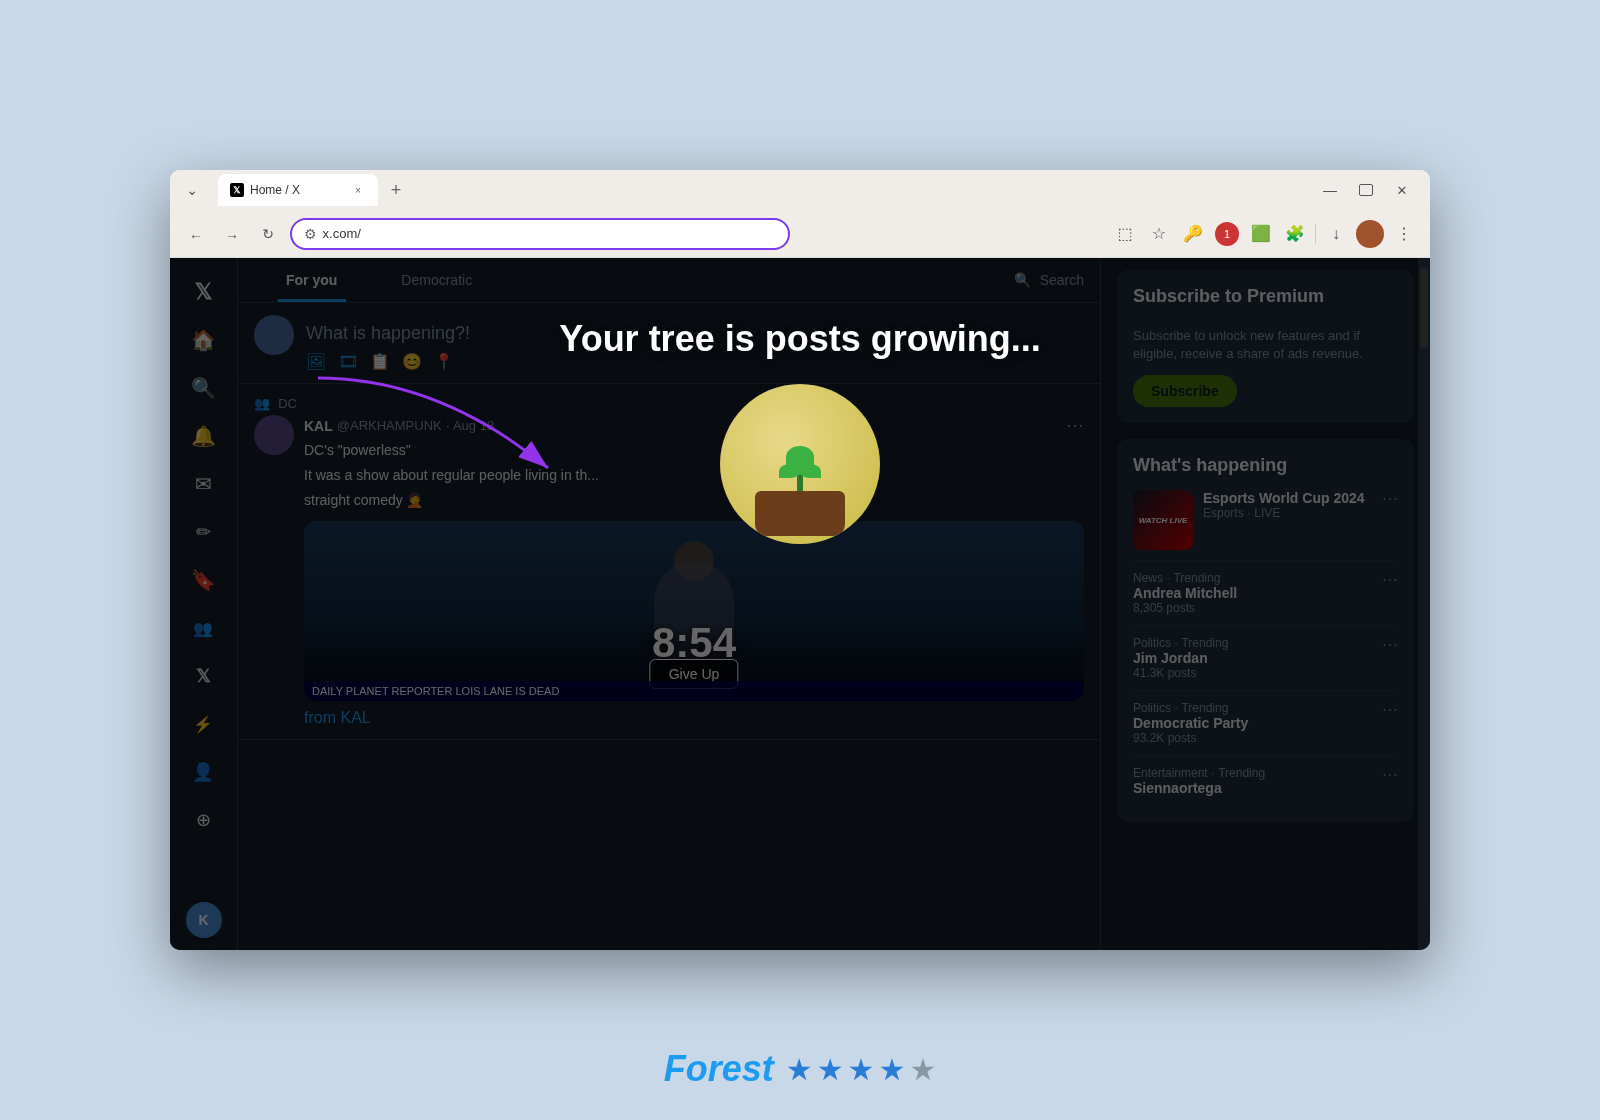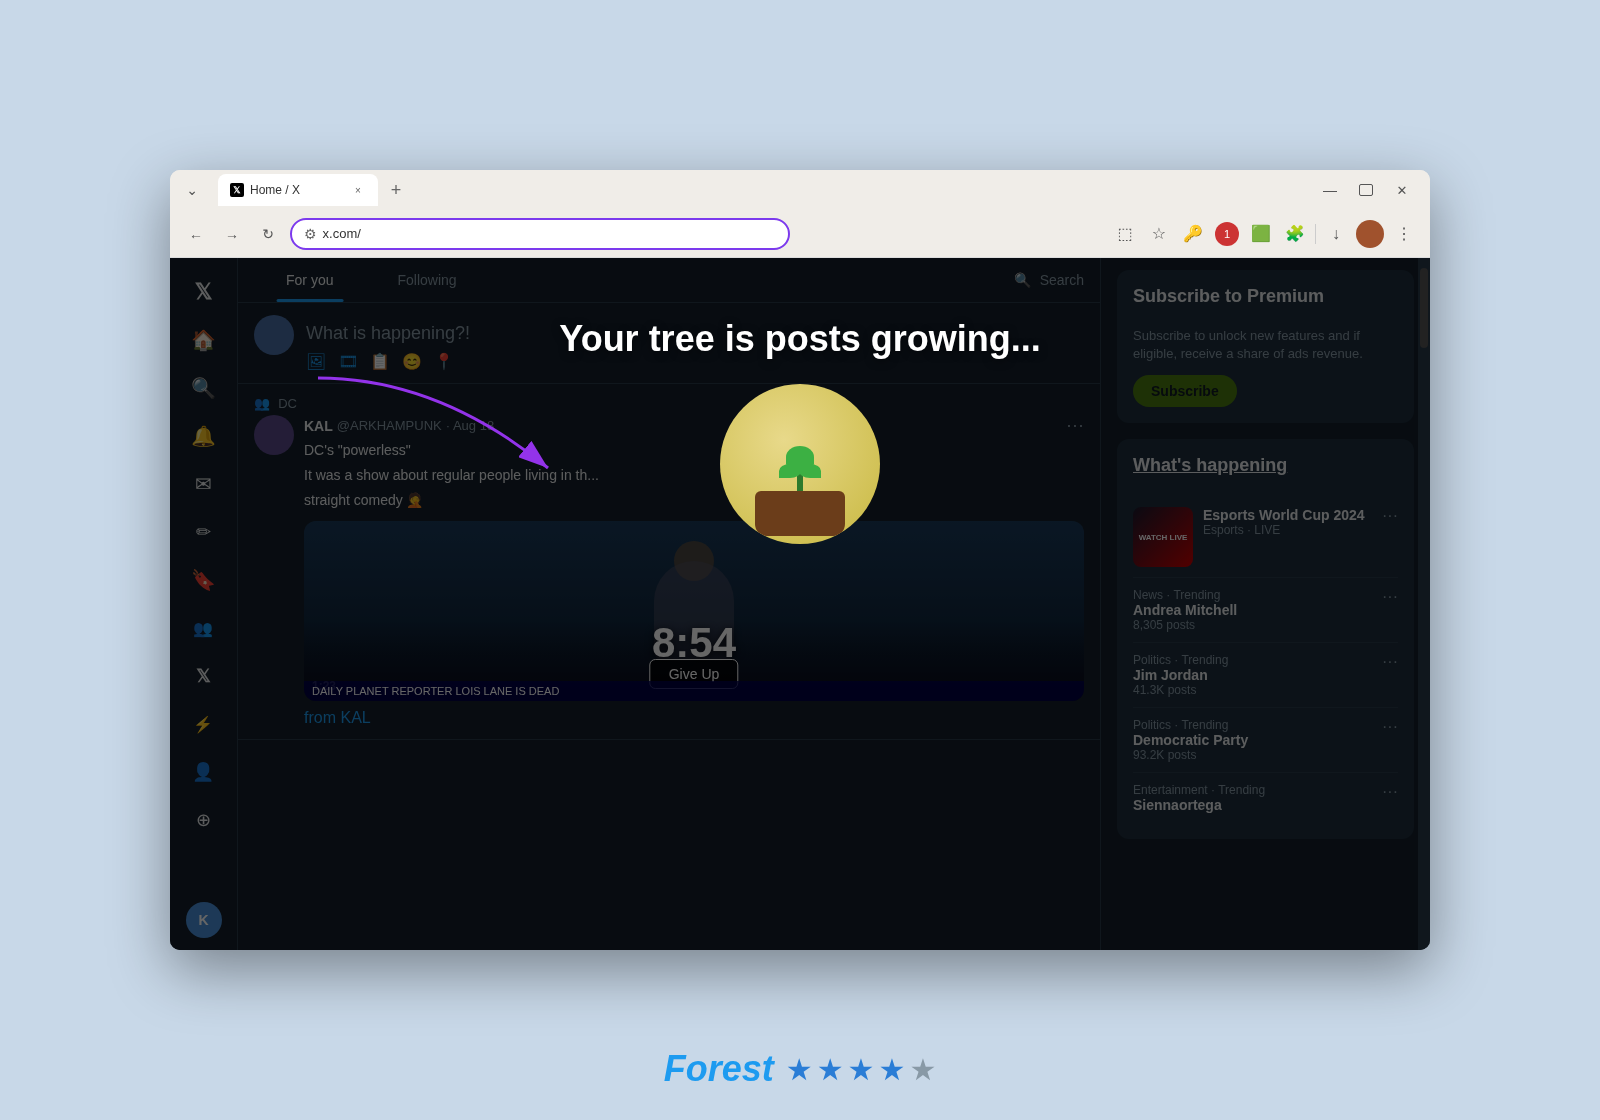--- a/index.html
+++ b/index.html
@@ -256,21 +256,21 @@
     .x-tab {
       padding: 14px 32px;
       color: #8899a6;
       font-size: 14px;
       font-weight: 500;
       cursor: pointer;
       position: relative;
     }
     .x-tab.active {
       color: #e7e9ea;
-      font-weight: 400;
+      font-weight: 700;
     }
     .x-tab.active::after {
       content: '';
       position: absolute;
       bottom: 0;
       left: 50%;
       transform: translateX(-50%);
       width: 60%;
       height: 3px;
       background: #1d9bf0;
@@ -456,22 +456,21 @@
     }
     .happening-box {
       background: #1e2f3e;
       border-radius: 12px;
       padding: 16px;
     }
     .happening-title {
       color: #e7e9ea;
       font-weight: 800;
       font-size: 18px;
-      margin-bottom: 21px;
-      text-decoration: underline;
+      margin-bottom: 4px;
     }
     .happening-item {
       padding: 10px 0;
       border-bottom: 1px solid #2a3a4a;
       display: flex;
       gap: 10px;
     }
     .happening-item:last-child {
       border-bottom: none;
     }
@@ -508,20 +507,21 @@
       height: 100%;
       background: linear-gradient(135deg, #1a1a2e, #cc0000);
       display: flex;
       align-items: center;
       justify-content: center;
       color: #fff;
       font-size: 10px;
       font-weight: bold;
       text-align: center;
       padding: 4px;
+      font-style: italic;
     }
 
     
     .forest-overlay {
       position: absolute;
       top: 0;
       left: 0;
       right: 0;
       bottom: 0;
       background: rgba(0, 0, 0, 0.6);
@@ -745,21 +745,21 @@
       <div class="sidebar-icon" style="font-size:18px;">👤</div>
       <div class="sidebar-icon" style="font-size:18px;">⊕</div>
       <div style="flex:1;"></div>
       <div class="sidebar-avatar">K</div>
     </div>
 
     <div class="x-main">
 
       <div class="x-tabs">
         <div class="x-tab active">For you</div>
-        <div class="x-tab">Following</div>
+        <div class="x-tab">Democratic</div>
         <div class="x-search">
           <span>🔍</span>
           <span>Search</span>
         </div>
       </div>
 
       <div class="x-tweet-compose">
         <div class="tweet-avatar"></div>
         <div style="flex:1;">
           <div class="tweet-input-text">What is happening?!</div>

